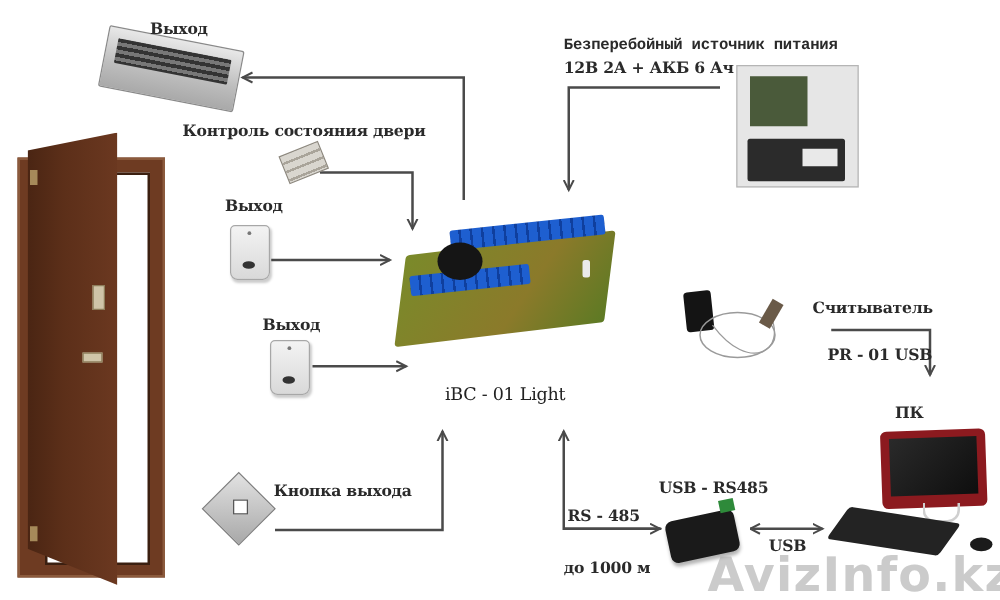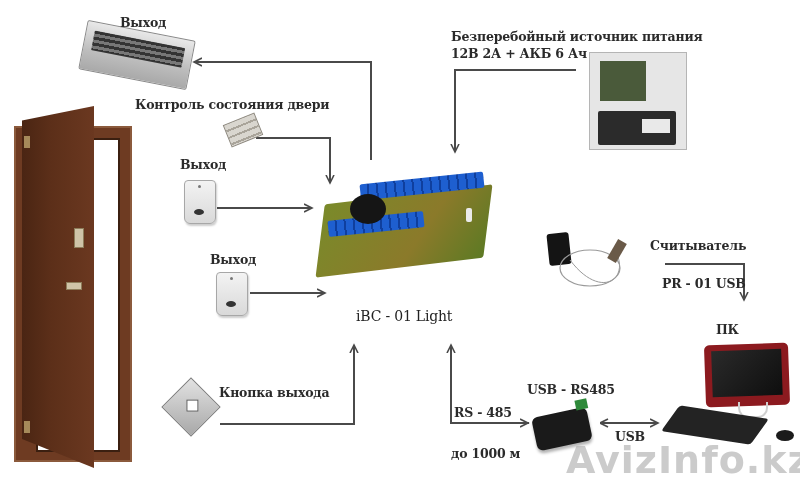--- a/index.html
+++ b/index.html
@@ -103,21 +103,21 @@
 
     <line x1="600" y1="423" x2="658" y2="423" marker-end="url(#ah)" marker-start="url(#ahs)"></line>
 
     <polyline points="665,264 744,264 744,300" marker-end="url(#ah)"></polyline>
   </g>
 </svg>
 
 <div class="dev maglock"></div>
 <div class="lbl" style="left:120px;top:15px;">Выход</div>
 
-<div class="lbl" style="left:135px;top:97px;">Контроль состояния двери</div>
+<div class="lbl" style="left:146px;top:97px;">Контроль состояния двери</div>
 <div class="dev dsensor"></div>
 
 <div class="dev door-frame">
     <div class="door-open"></div>
   </div>
 <div class="dev door-leaf">
   <div class="hinge" style="left:2px;top:30px;"></div>
   <div class="hinge" style="left:2px;top:315px;"></div>
   <div class="handle" style="left:52px;top:122px;"></div>
   <div class="handle" style="left:44px;top:176px;width:14px;height:6px;"></div>
@@ -134,21 +134,21 @@
 
 <div class="dev board">
   <div class="pcb"></div>
   <div class="term" style="left:38px;top:6px;width:124px;transform:rotate(-6deg);"></div>
   <div class="term" style="left:6px;top:44px;width:96px;transform:rotate(-6deg);"></div>
   <div class="cap"></div>
   <div style="position:absolute;left:144px;top:36px;width:6px;height:14px;background:#eaeaea;border-radius:2px;"></div>
 </div>
 <div class="lbl big" style="left:356px;top:308px;">iBC - 01 Light</div>
 
-<div class="lbl" style="left:451px;top:29px;">Безперебойный источник питания</div>
+<div class="lbl" style="left:451px;top:29px;font-family:Liberation Mono, monospace;">Безперебойный источник питания</div>
 <div class="lbl" style="left:451px;top:46px;">12В 2А + АКБ 6 Ач</div>
 <div class="dev ups">
   <div class="board2"></div>
   <div class="batt"></div>
 </div>
 
 <div class="dev usbreader"></div>
 <svg class="wires" width="800" height="480">
   <ellipse cx="590" cy="268" rx="30" ry="18" fill="none" stroke="#9a9a9a" stroke-width="1.2"></ellipse>
   <path d="M570,260 C600,300 630,280 616,252" fill="none" stroke="#9a9a9a" stroke-width="1"></path>

